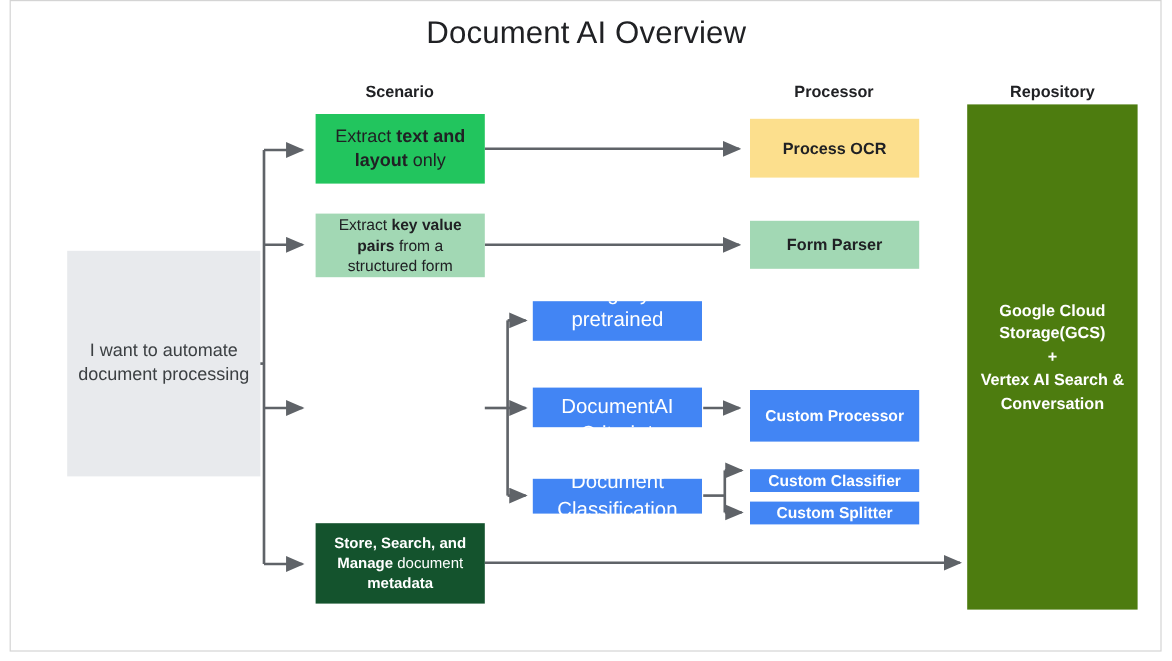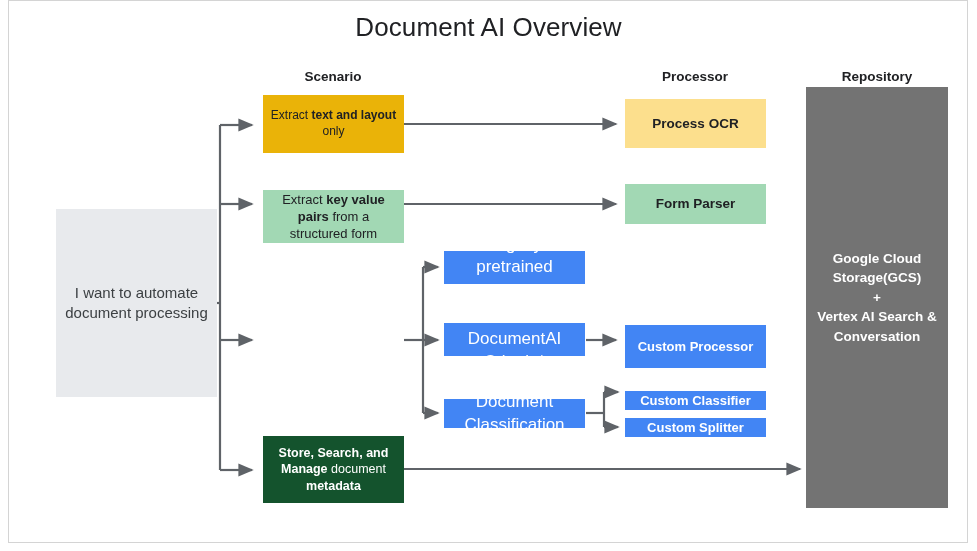--- a/index.html
+++ b/index.html
@@ -53,23 +53,23 @@
     padding: 2px 6px;
   }
   .node span.t { display: block; }
   .n-gray {
     background: #e8eaed;
     color: #3c4043;
     font-size: 15px;
     font-weight: 400;
   }
   .n-yellow {
-    background: #eab308;
-    color: #202124;
-    font-size: 12px;
+    background: #22c55e;
+    color: #202124;
+    font-size: 15px;
   }
   .n-green {
     background: #a2d8b4;
     color: #202124;
     font-size: 13px;
   }
   .n-blue {
     background: #4285f4;
     color: #ffffff;
     font-size: 17px;
@@ -92,21 +92,21 @@
     font-size: 13.5px;
     font-weight: bold;
   }
   .n-proc-b {
     background: #4285f4;
     color: #ffffff;
     font-size: 13px;
     font-weight: bold;
   }
   .n-repo {
-    background: #737373;
+    background: #4d7c0f;
     color: #ffffff;
     font-size: 13.5px;
     font-weight: bold;
     line-height: 1.45;
   }
   b { font-weight: bold; }
   svg.wires {
     position: absolute;
     left: 0;
     top: 0;
@@ -167,21 +167,21 @@
   </svg>
 
   <div class="node n-gray" style="left:36px; top:209px; width:161px; height:188px;margin-left:20px;">
     <span class="t">I want to automate document processing</span>
   </div>
 
   <div class="node n-yellow" style="left:263px; top:95px; width:141px; height:58px;">
     <span class="t">Extract <b>text and layout</b> only</span>
   </div>
 
-  <div class="node n-green" style="left:263px; top:178px; width:141px; height:53px;margin-top:12px;">
+  <div class="node n-green" style="left:263px; top:178px; width:141px; height:53px;">
     <span class="t">Extract <b>key value pairs</b> from a structured form</span>
   </div>
 
 
   <div class="node n-blue-dark" style="left:263px; top:436px; width:141px; height:67px;">
     <span class="t"><b>Store, Search, and Manage</b> <span style="font-weight:400">document</span> <b>metadata</b></span>
   </div>
 
   <div class="node n-blue" style="left:444px; top:251px; width:141px; height:33px;">
     <span class="t">Legacy pretrained processor</span>

